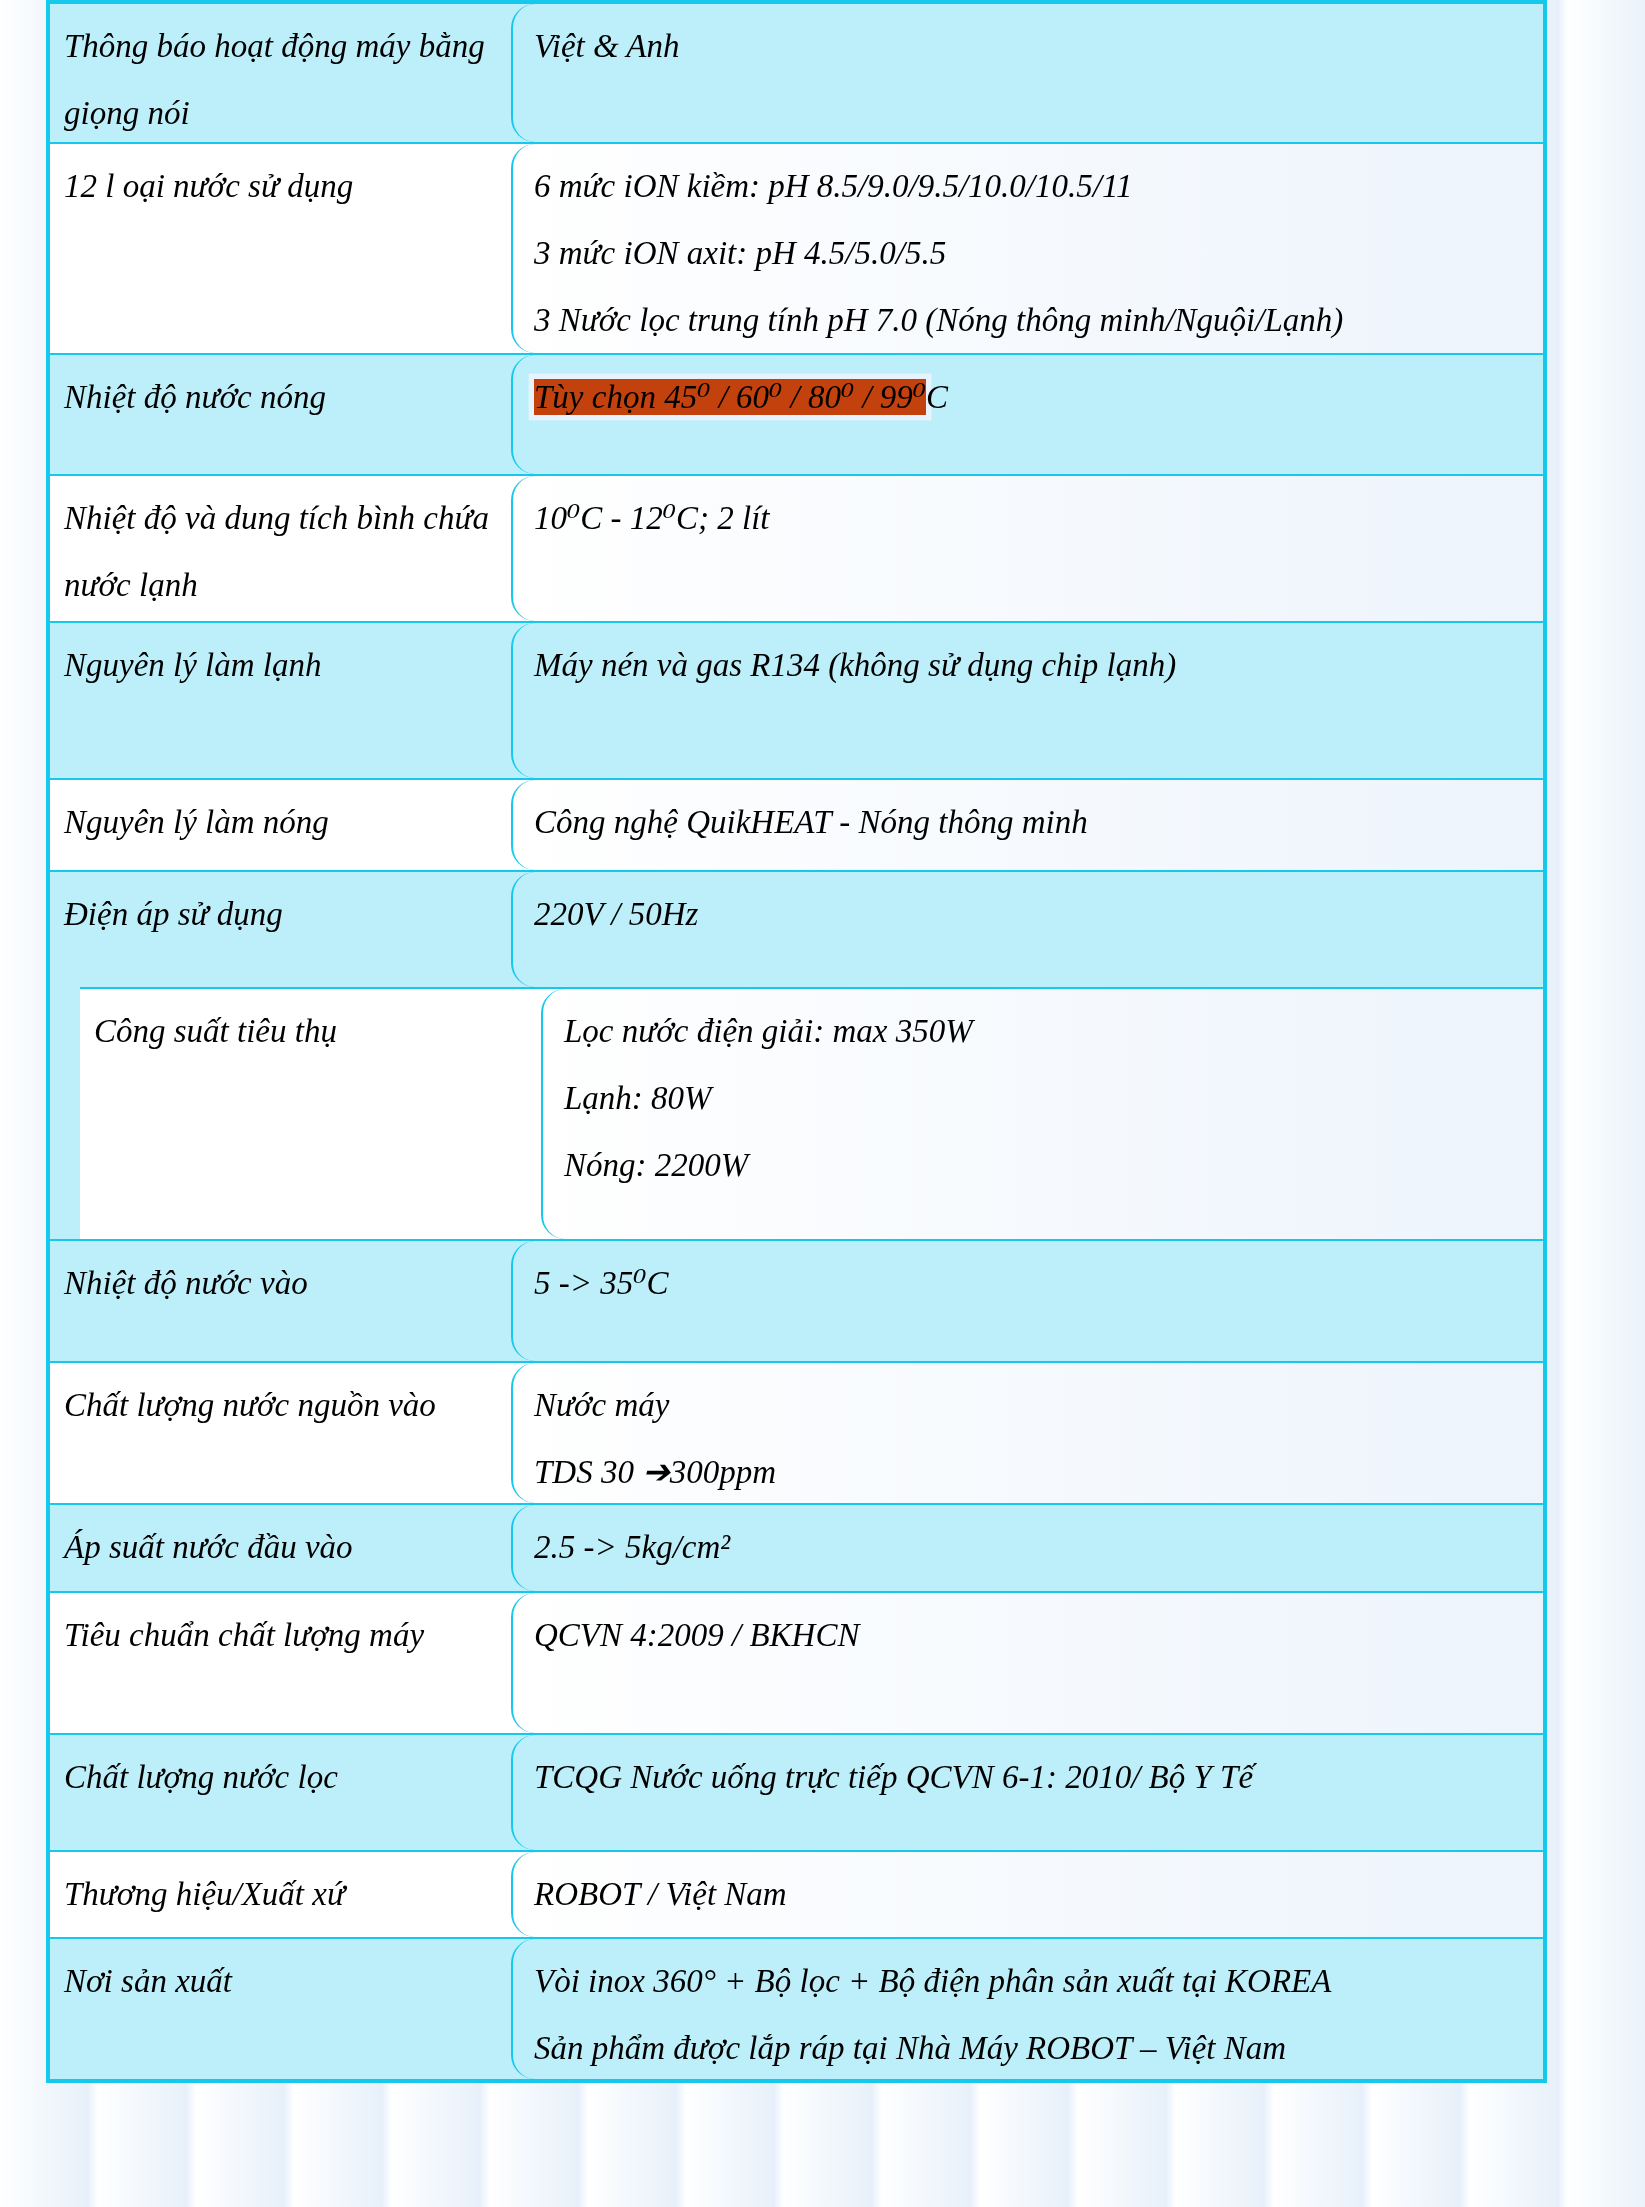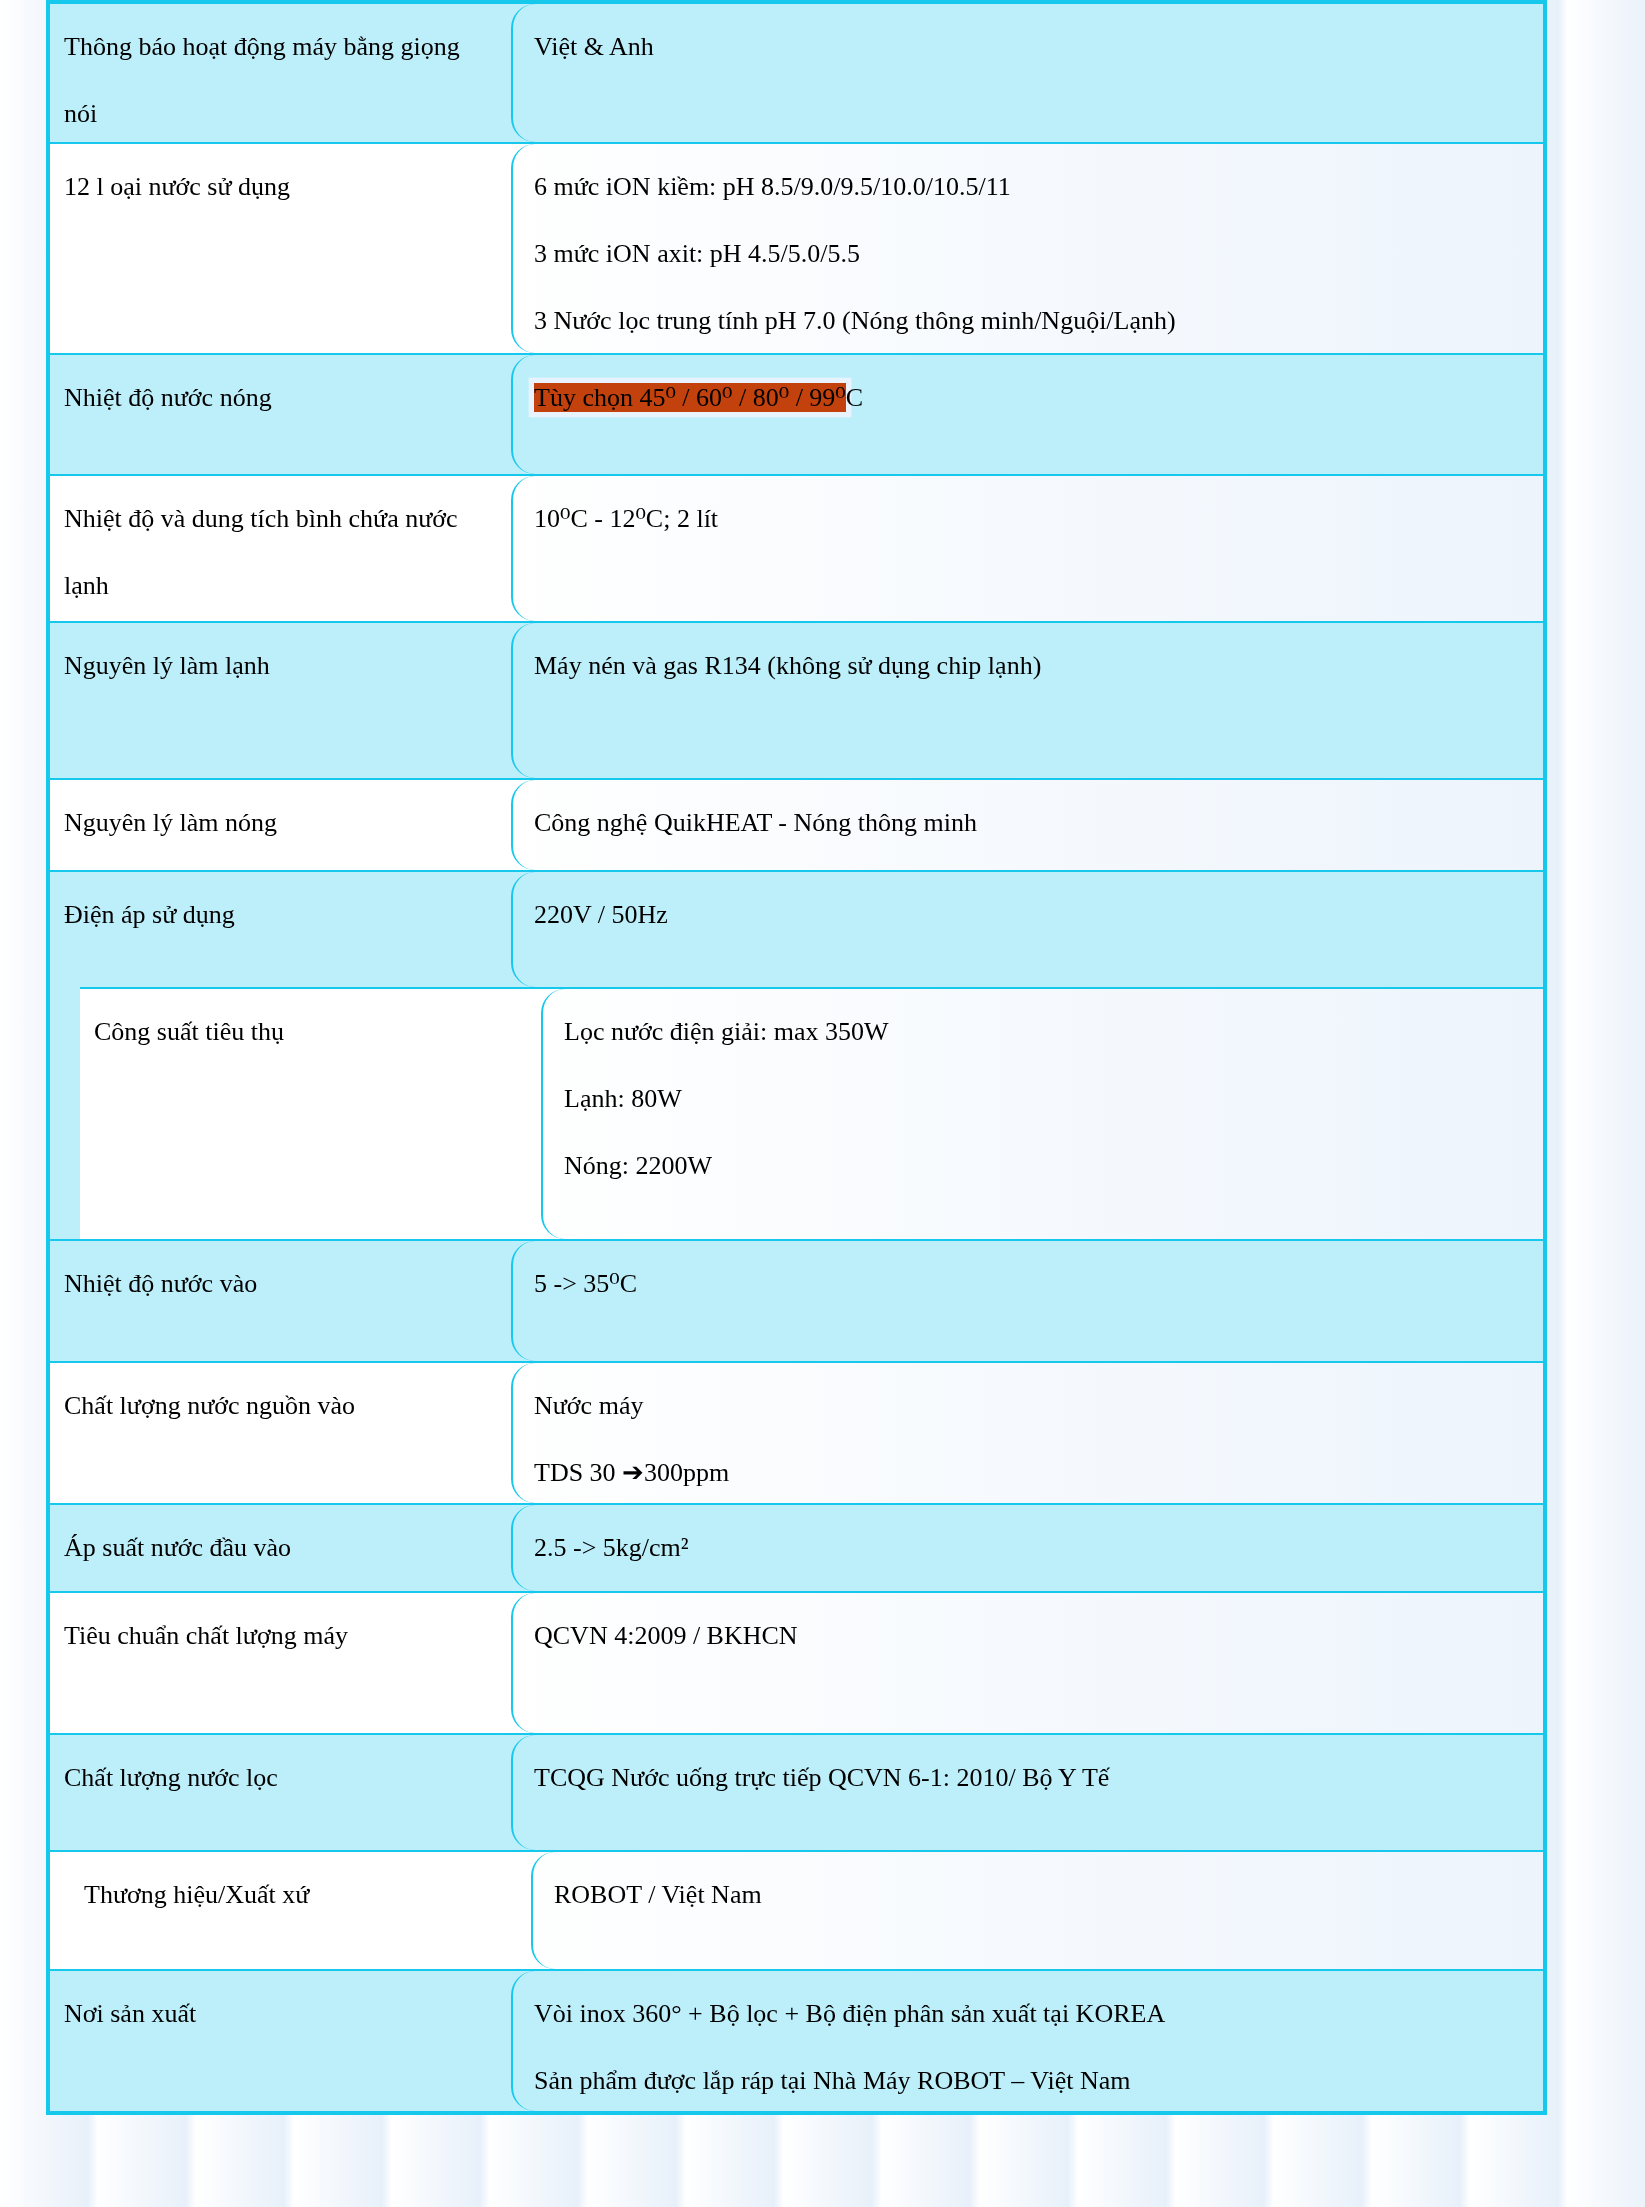--- a/index.html
+++ b/index.html
@@ -12,38 +12,38 @@
   .spec-table{
     position:absolute;left:46px;top:0px;width:1501px;
     box-sizing:border-box;
     border:4.4px solid #16c8ec;
     background:#bdeffb;
   }
   .t-row{display:flex;box-sizing:border-box;}
   .t-row + .t-row{border-top:2.6px solid #16c8ec;}
   .t-row:nth-child(odd){background:#bdeffb;}
   .t-row:nth-child(even){background:linear-gradient(90deg,#ffffff 0%,#ffffff 30%,#edf4fc 100%);}
-  .cell{box-sizing:border-box;padding:8.8px 16px 0 14px;font-size:26px;line-height:67px;}
+  .cell{box-sizing:border-box;padding:8.8px 16px 0 14px;font-size:33px;line-height:67px;font-style:italic;}
   .cell-label{width:461px;flex:0 0 461px;}
   .cell-value{flex:1;border-left:2.6px solid #16c8ec;padding-left:21px;border-radius:24px;}
   
   .t-row:nth-child(1){height:138px;}
   .t-row:nth-child(2){height:211px;}
   .t-row:nth-child(3){height:121px;}
   .t-row:nth-child(4){height:147px;}
   .t-row:nth-child(5){height:157px;}
   .t-row:nth-child(6){height:92px;}
   .t-row:nth-child(7){height:117px;}
   .t-row:nth-child(8){height:252px;margin-left:30px;}
   .t-row:nth-child(9){height:122px;}
   .t-row:nth-child(10){height:142px;}
   .t-row:nth-child(11){height:88px;}
   .t-row:nth-child(12){height:142px;}
   .t-row:nth-child(13){height:117px;}
-  .t-row:nth-child(14){height:119px;padding-left:20px;}
+  .t-row:nth-child(14){height:87px;}
   .t-row:nth-child(15){height:142px;}
   .value-line{white-space:nowrap;}
   .hl{background:#c2410c;box-shadow:0 0 0 5.3px #e8f3fd;}
 </style>
 </head>
 <body>
 
 <div class="spec-table">
 
   <div class="t-row">

